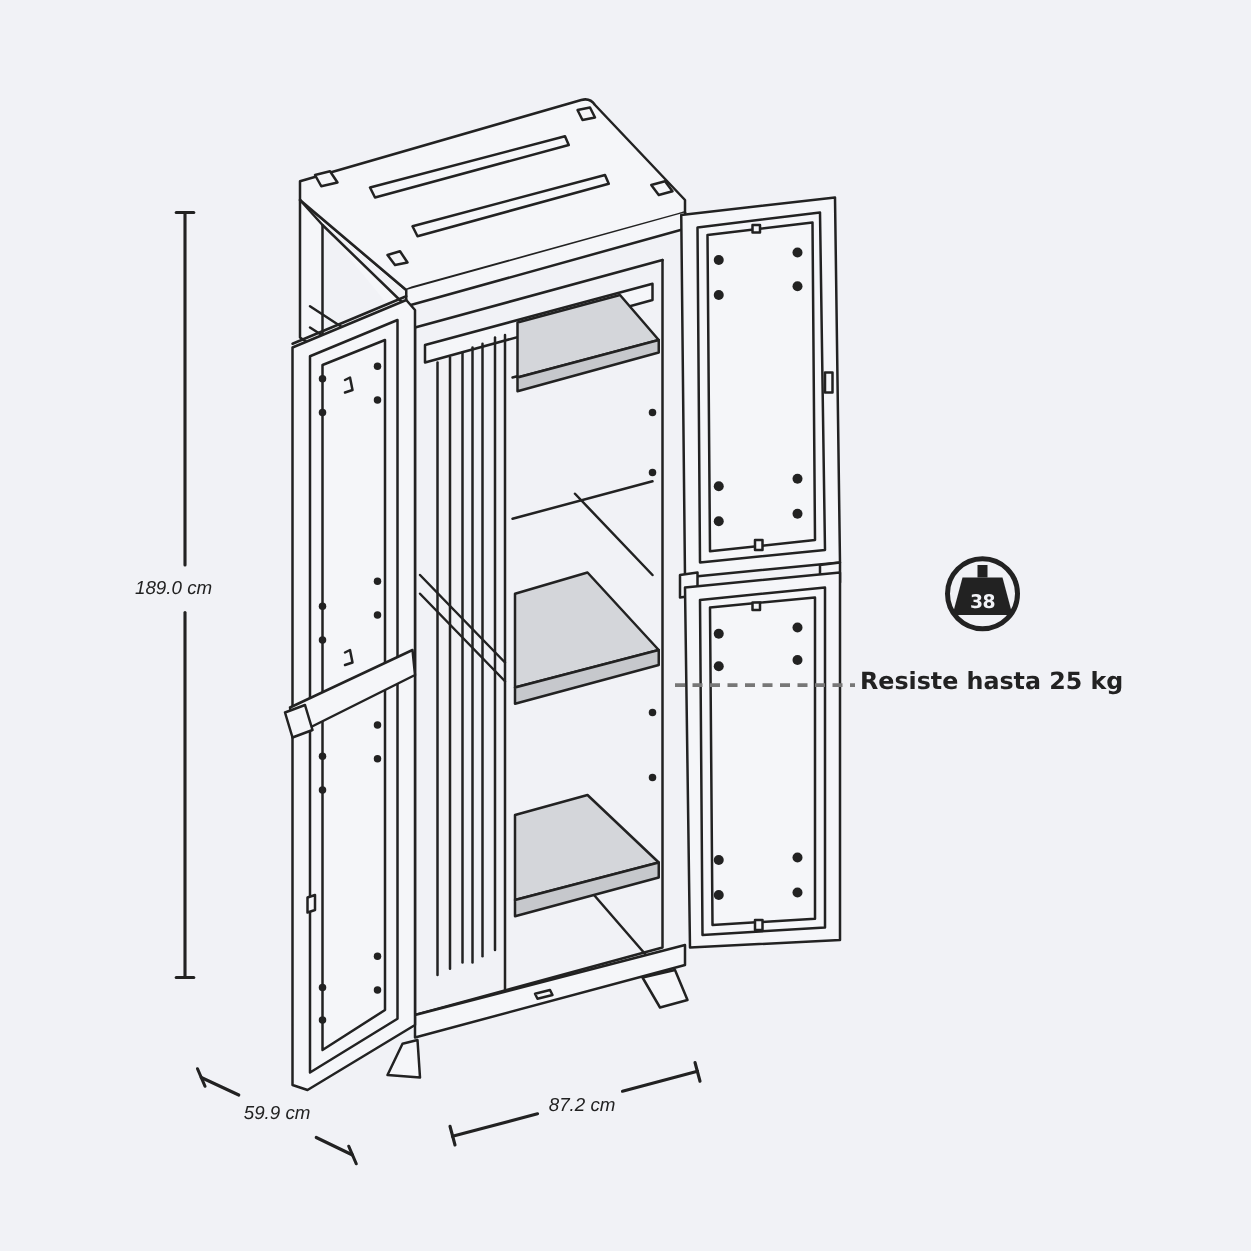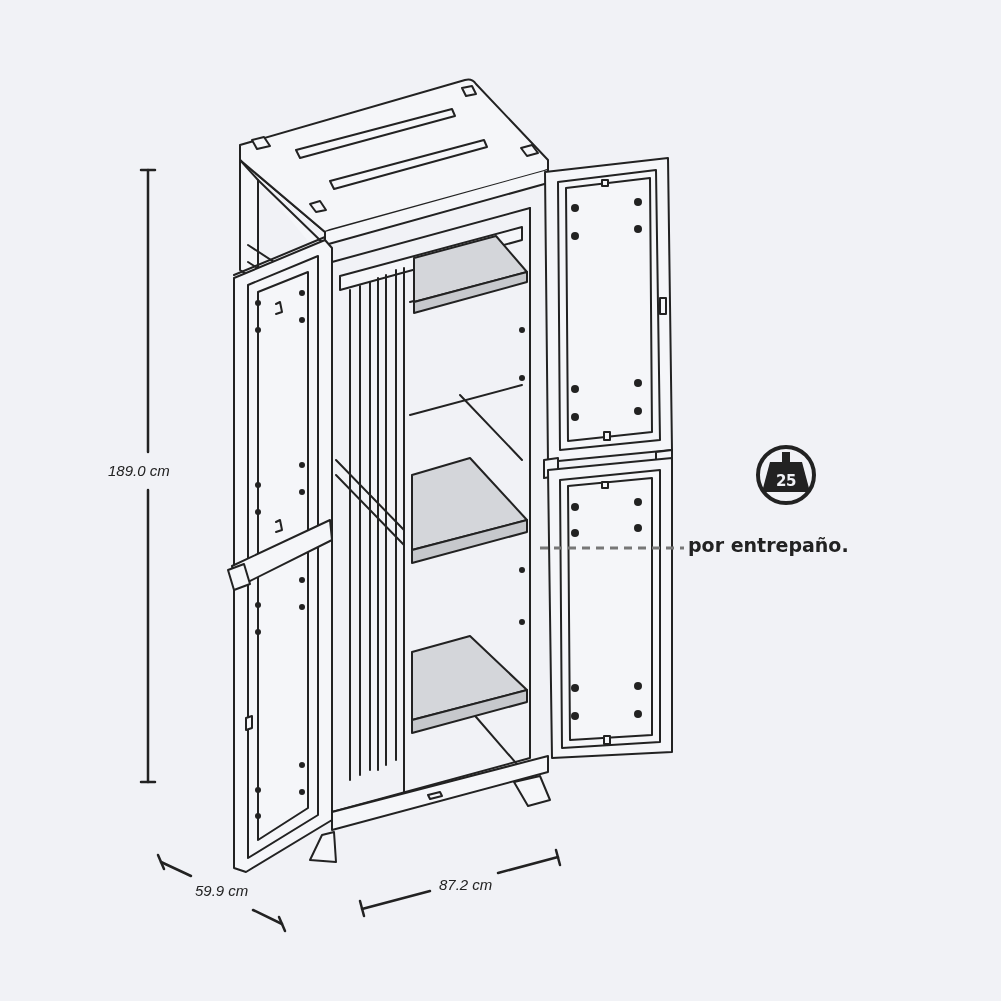--- a/index.html
+++ b/index.html
@@ -214,22 +214,22 @@
   <line x1="540" y1="548" x2="684" y2="548" stroke="#777" stroke-width="3" stroke-dasharray="8 6"></line>
 
   <g>
     <circle cx="786" cy="475" r="28" fill="none" stroke="#222" stroke-width="4"></circle>
     <rect x="782" y="452" width="8" height="10" fill="#222"></rect>
     <path d="M770 462 L802 462 L810 492 L762 492 Z" fill="#222"></path>
   </g>
 </svg>
 
 <div class="weight-badge">
-  <div class="weight-num">25</div>
+  <div class="weight-num">38</div>
 </div>
 
 <div class="dim-label" style="left:108px; top:462px;">189.0 cm</div>
 <div class="dim-label" style="left:195px; top:882px;">59.9 cm</div>
 <div class="dim-label" style="left:439px; top:876px;">87.2 cm</div>
 
 <div class="callout" style="left:688px; top:532px;">
-  <div>por entrepaño.</div>
+  <div>Resiste hasta 25 kg</div>
 </div>
 
 </body></html>

